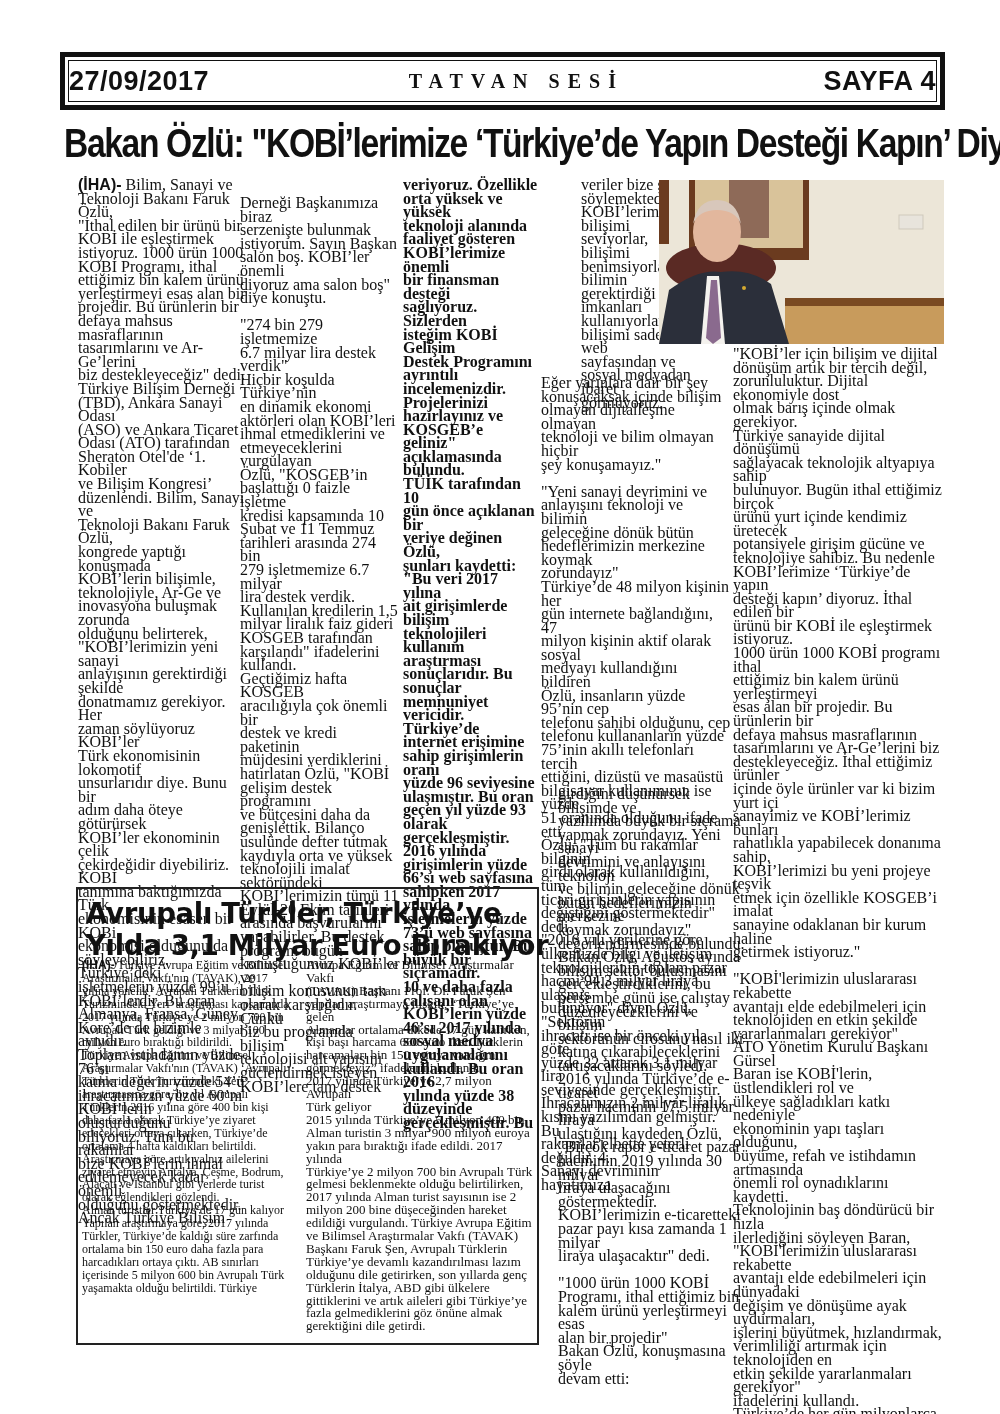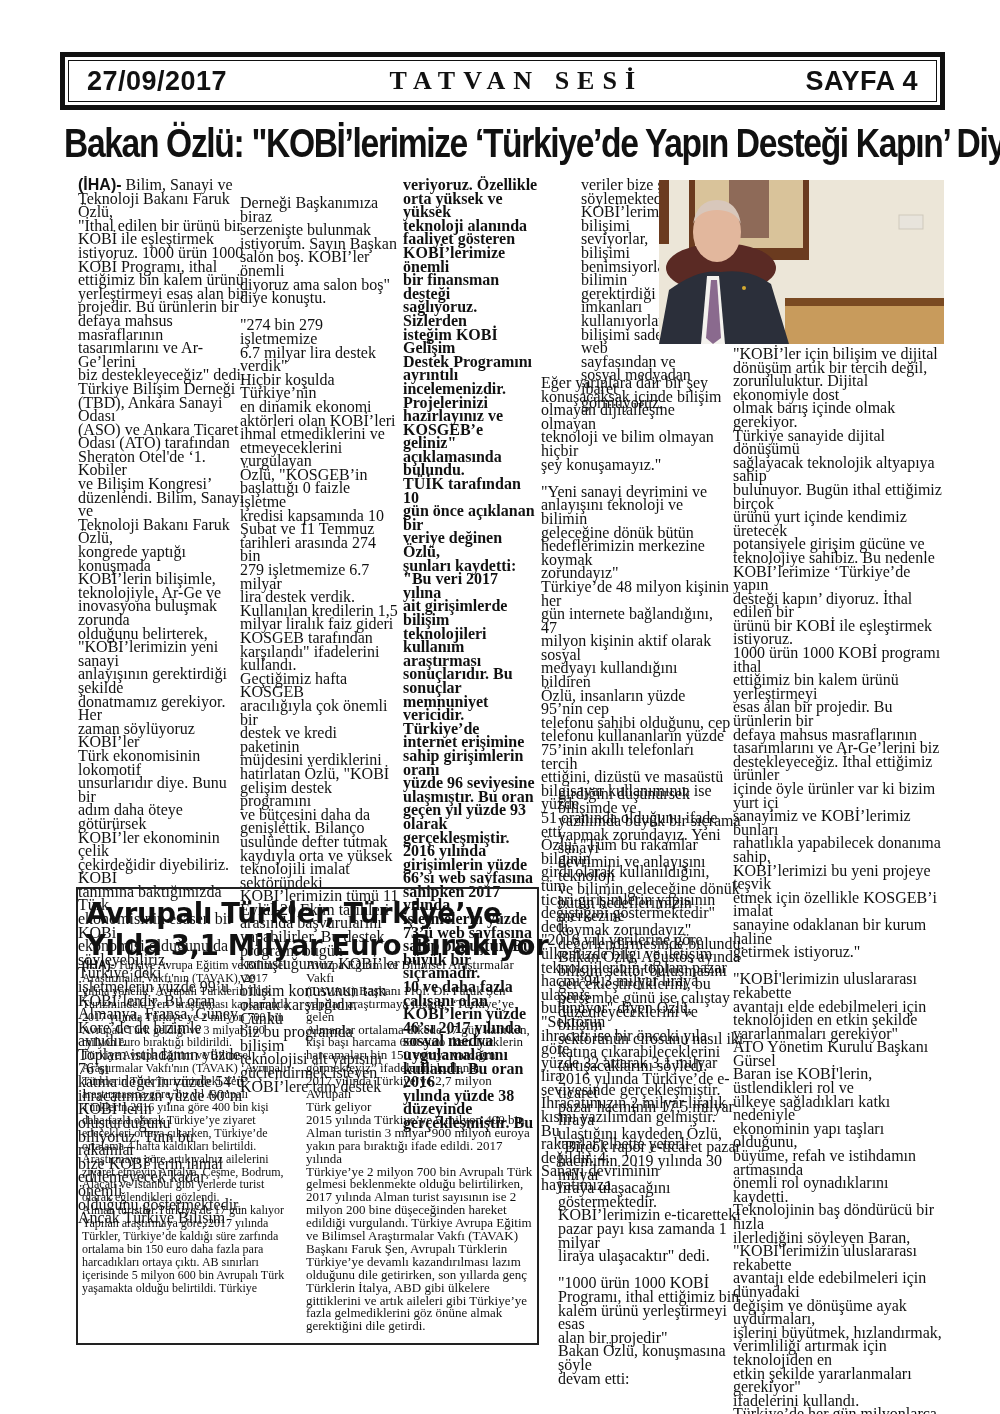--- a/index.html
+++ b/index.html
@@ -3,27 +3,27 @@
 <meta charset="utf-8">
 <style>
   * { box-sizing: border-box; margin: 0; padding: 0; }
   html, body { width: 1000px; height: 1414px; background: #ffffff; overflow: hidden; }
   body { position: relative; font-family: "Liberation Serif", serif; color: #111; }
 
   .masthead {
     position: absolute; left: 60px; top: 52px; width: 885px; height: 58px;
     border: 5px solid #111; outline: 1px solid #111; outline-offset: -9px;
     display: flex; align-items: center; justify-content: space-between;
-    padding: 0 22px;
+    padding: 0 4px;
   }
   .masthead .date, .masthead .page {
     font-family: "Liberation Sans", sans-serif; font-weight: 700; font-size: 27px; letter-spacing: 0.5px;
   }
   .masthead .paper {
-    font-family: "Liberation Serif", serif; font-weight: 700; font-size: 26px; letter-spacing: 8px;
+    font-family: "Liberation Serif", serif; font-weight: 700; font-size: 20px; letter-spacing: 8px;
   }
 
   .headline {
     position: absolute; left: 64px; top: 118px; width: 880px;
     font-family: "Liberation Sans", sans-serif; font-weight: 700;
     font-size: 40px; line-height: 50px; letter-spacing: -1.6px;
     transform: scaleX(0.84); transform-origin: left top; white-space: nowrap;
     width: 1050px;
   }
 

